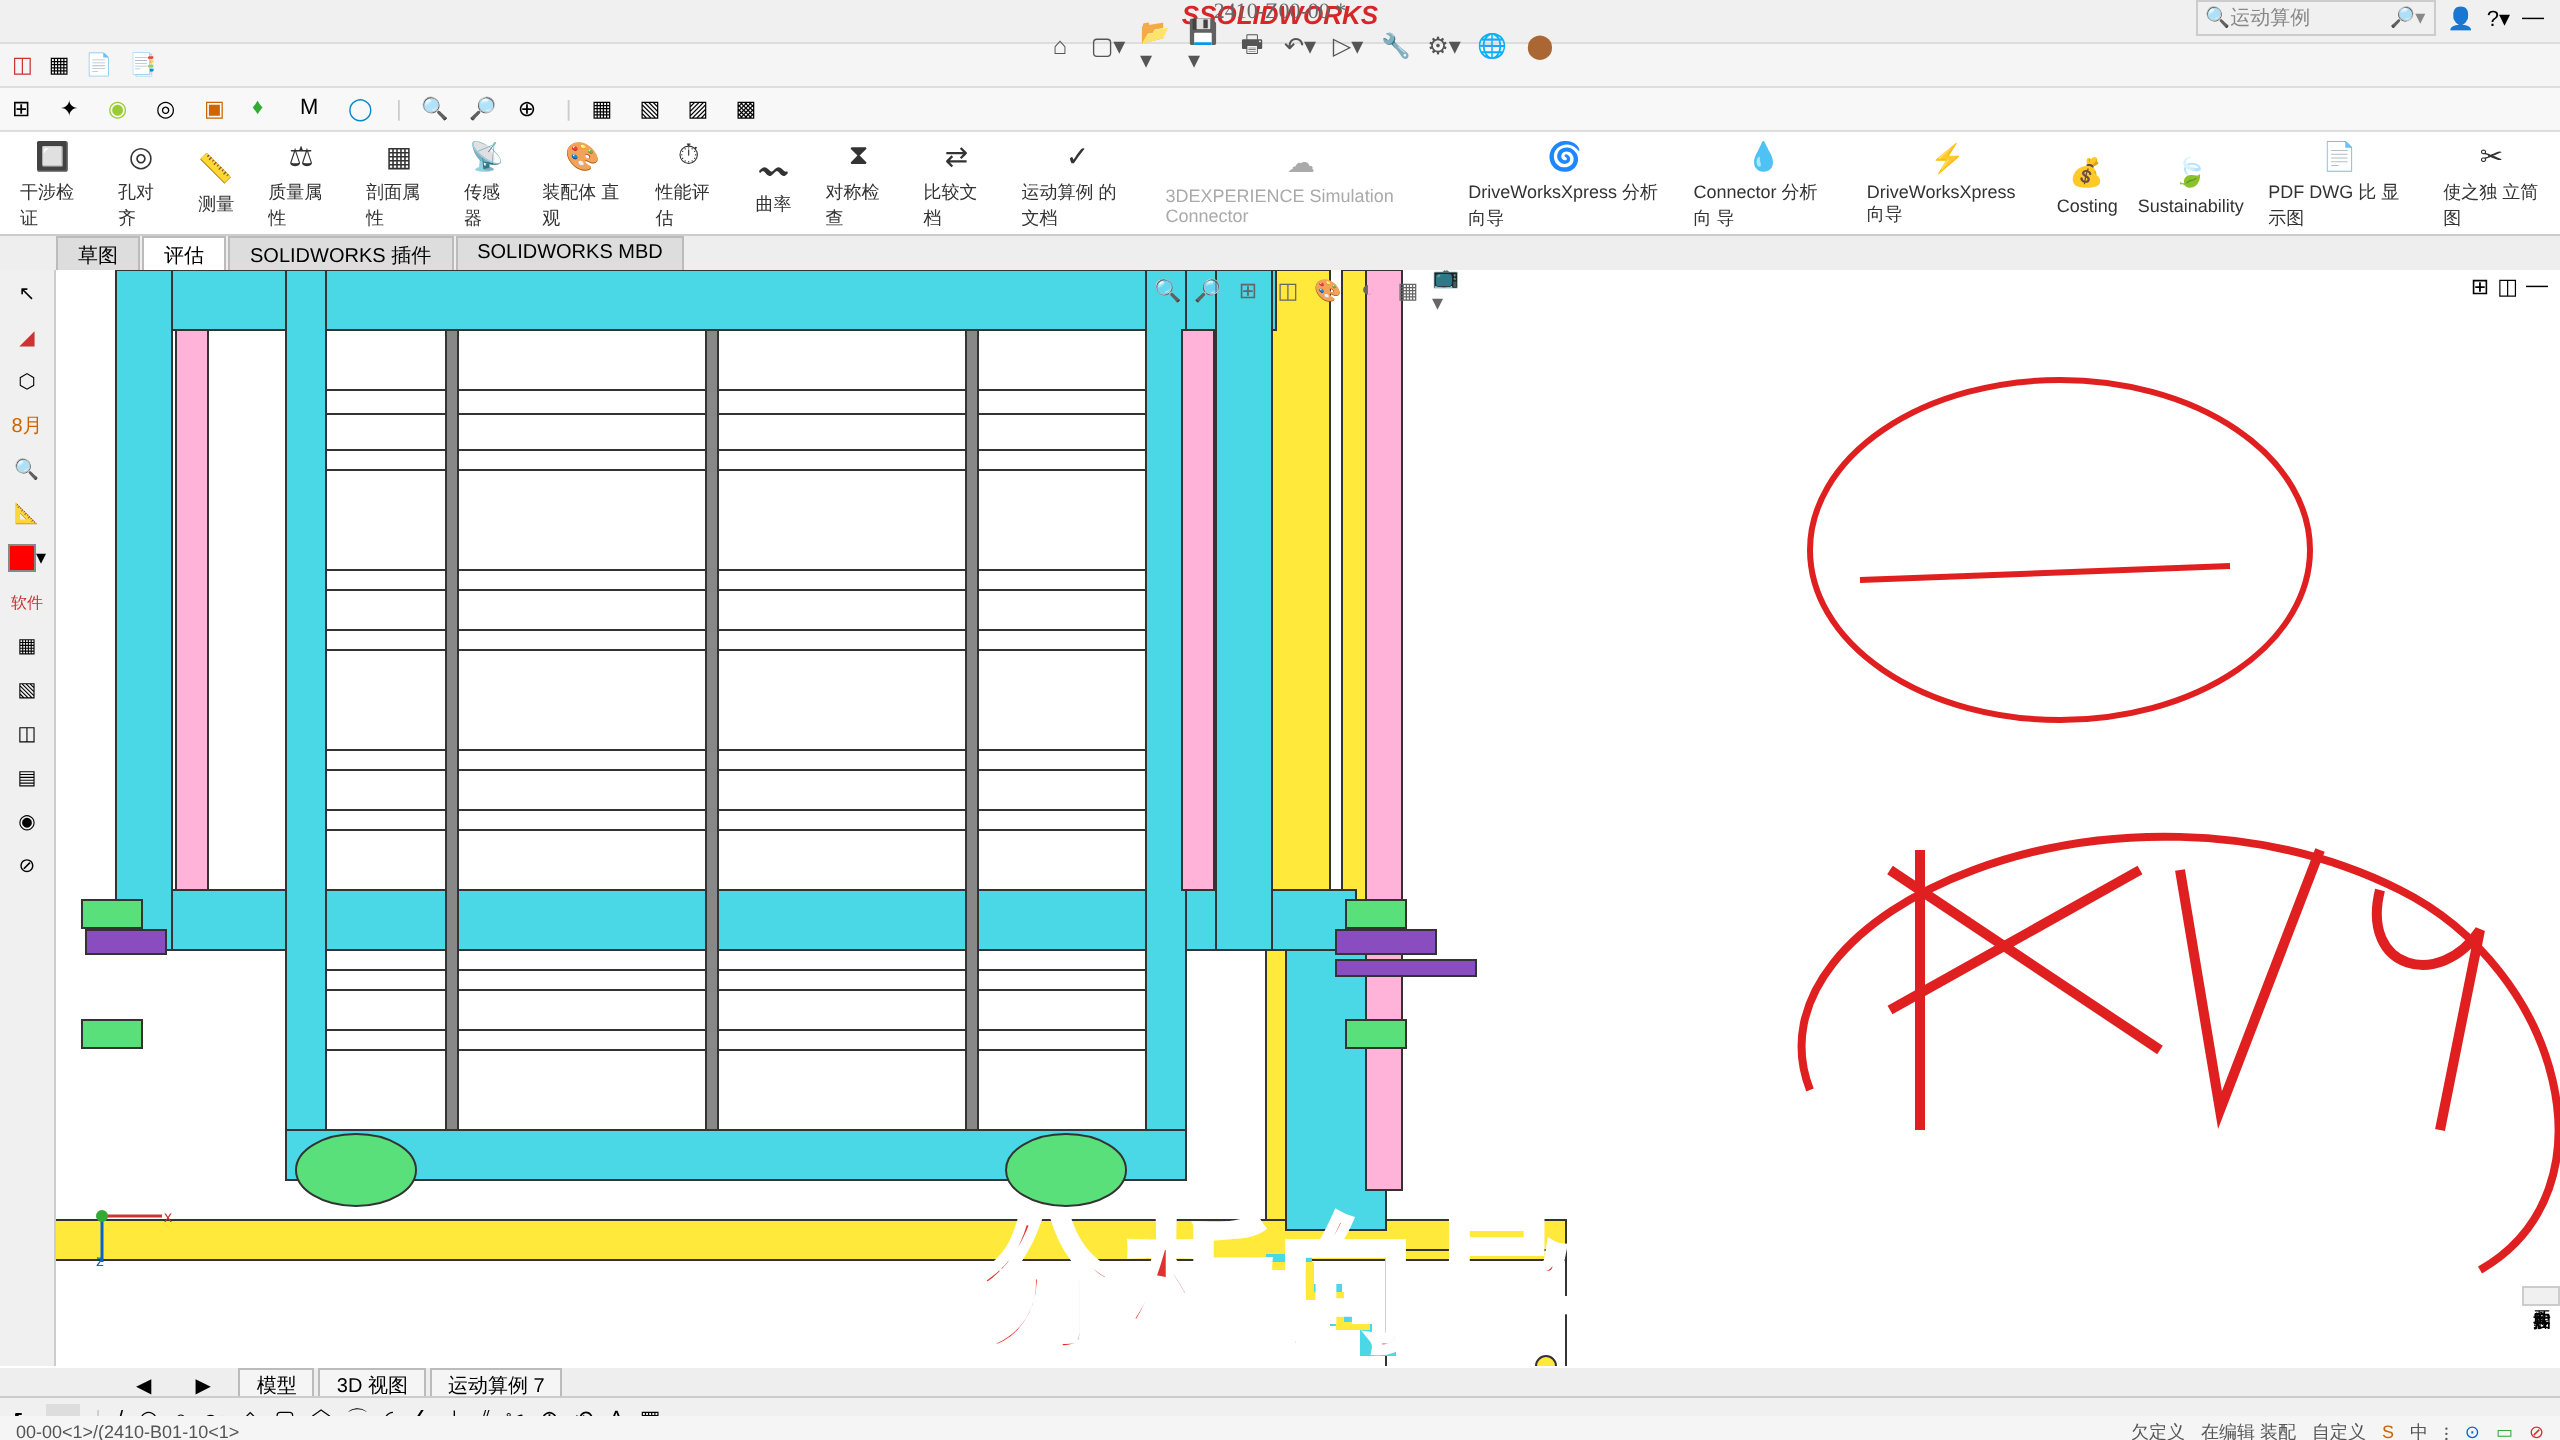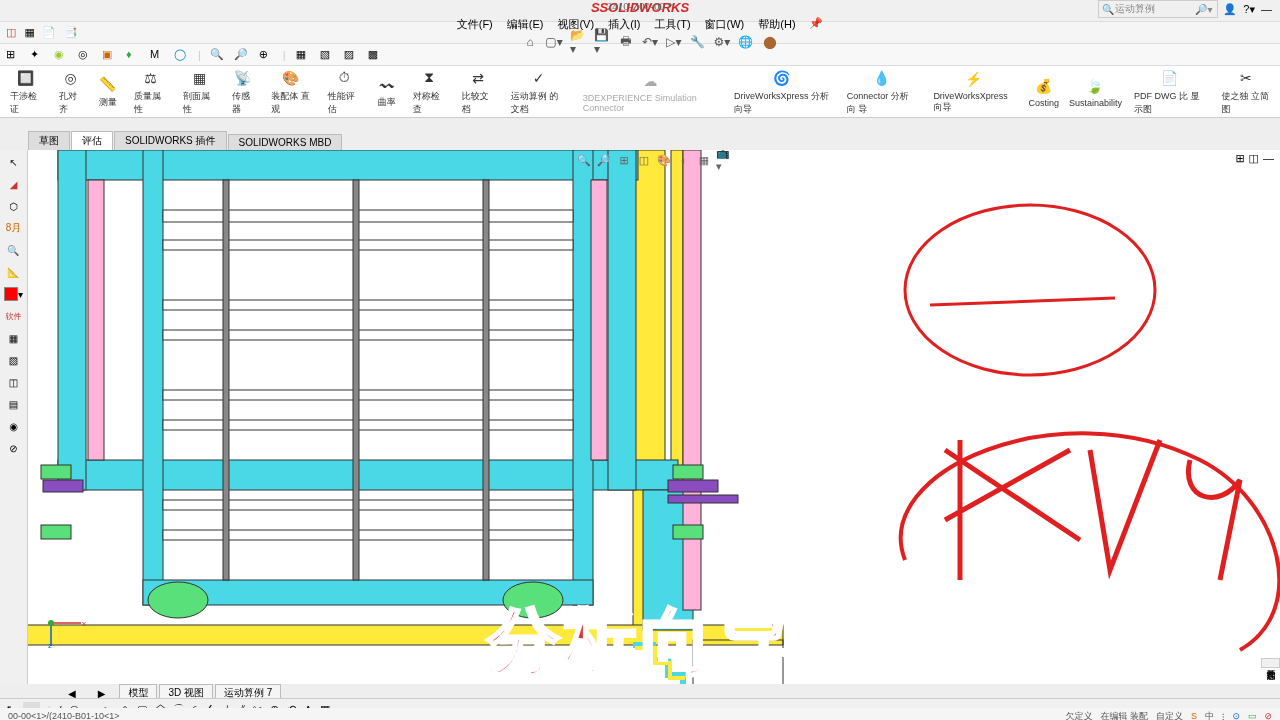--- a/index.html
+++ b/index.html
@@ -14,21 +14,21 @@
 .doc-title { position: absolute; left: 50%; transform: translateX(-50%); font-size: 11px; color: #666; font-family: Liberation Serif, serif; }
 .right-tools { position: absolute; right: 8px; display: flex; gap: 6px; align-items: center; }
 .search-box { border: 1px solid #ccc; width: 120px; height: 18px; display: flex; align-items: center; padding: 0 4px; font-size: 10px; color: #888; }
 .toolbar2 { height: 22px; background: #f5f5f5; display: flex; align-items: center; padding: 0 6px; gap: 8px; border-bottom: 1px solid #ddd; }
 .icon-row { height: 22px; background: #f8f8f8; display: flex; align-items: center; padding: 0 6px; gap: 10px; border-bottom: 1px solid #ddd; }
 .small-icon { width: 14px; height: 14px; display: inline-block; }
 .ribbon { height: 52px; background: #fff; display: flex; align-items: center; padding: 0 4px; gap: 4px; border-bottom: 1px solid #ccc; }
 .ribbon-btn { display: flex; flex-direction: column; align-items: center; padding: 2px 6px; font-size: 9px; color: #333; cursor: pointer; min-width: 32px; }
 .ribbon-btn.dim { color: #aaa; }
 .ribbon-icon { width: 20px; height: 20px; margin-bottom: 2px; display: flex; align-items: center; justify-content: center; font-size: 14px; }
-.tabbar { height: 32px; background: #eee; display: flex; align-items: flex-end; padding-left: 28px; gap: 1px; }
+.tabbar { height: 17px; background: #eee; display: flex; padding-left: 28px; gap: 1px; }
 .tab { padding: 2px 10px; font-size: 10px; background: #ddd; border: 1px solid #bbb; border-bottom: none; cursor: pointer; }
 .tab.active { background: #fff; }
 .workspace { position: relative; height: 548px; background: #fff; }
 .left-panel { position: absolute; left: 0; top: 0; width: 28px; height: 100%; background: #f0f0f0; border-right: 1px solid #ccc; }
 .left-panel .tool { width: 24px; height: 20px; margin: 2px auto; display: flex; align-items: center; justify-content: center; font-size: 10px; }
 .canvas { position: absolute; left: 28px; top: 0; right: 0; bottom: 0; overflow: hidden; }
 .view-toolbar { position: absolute; top: 2px; left: 50%; transform: translateX(-50%); display: flex; gap: 4px; z-index: 5; }
 .view-toolbar span { width: 16px; height: 16px; display: inline-flex; align-items: center; justify-content: center; font-size: 11px; color: #666; }
 .triad { position: absolute; left: 8px; bottom: 50px; font-size: 10px; }
 .bottom-tabs { position: absolute; bottom: 18px; left: 0; right: 0; height: 18px; background: #eee; display: flex; align-items: center; font-size: 10px; padding-left: 60px; gap: 2px; }
@@ -41,30 +41,20 @@
 .cad-model { position: absolute; left: -15px; top: 0; }
 .annotation-svg { position: absolute; right: 0; top: 40px; z-index: 15; pointer-events: none; }
 .color-swatch { width: 14px; height: 14px; background: red; border: 1px solid #888; display: inline-block; }
 .right-tab { position: absolute; right: 0; bottom: 30px; writing-mode: vertical-rl; background: #f0f0f0; border: 1px solid #ccc; padding: 4px 2px; font-size: 9px; }
 </style>
 </head>
 <body>
 
 <div class="menubar">
   <span class="logo"><i>S</i><b>SOLIDWORKS</b></span>
-  <div class="menu-items">
-    <span>文件(F)</span>
-    <span>编辑(E)</span>
-    <span>视图(V)</span>
-    <span>插入(I)</span>
-    <span>工具(T)</span>
-    <span>窗口(W)</span>
-    <span>帮助(H)</span>
-    <span style="color:#06c">📌</span>
-  </div>
   <div class="qat">
     <span class="qat-icon">⌂</span>
     <span class="qat-icon">▢▾</span>
     <span class="qat-icon">📂▾</span>
     <span class="qat-icon">💾▾</span>
     <span class="qat-icon">🖶</span>
     <span class="qat-icon">↶▾</span>
     <span class="qat-icon">▷▾</span>
     <span class="qat-icon">🔧</span>
     <span class="qat-icon">⚙▾</span>

